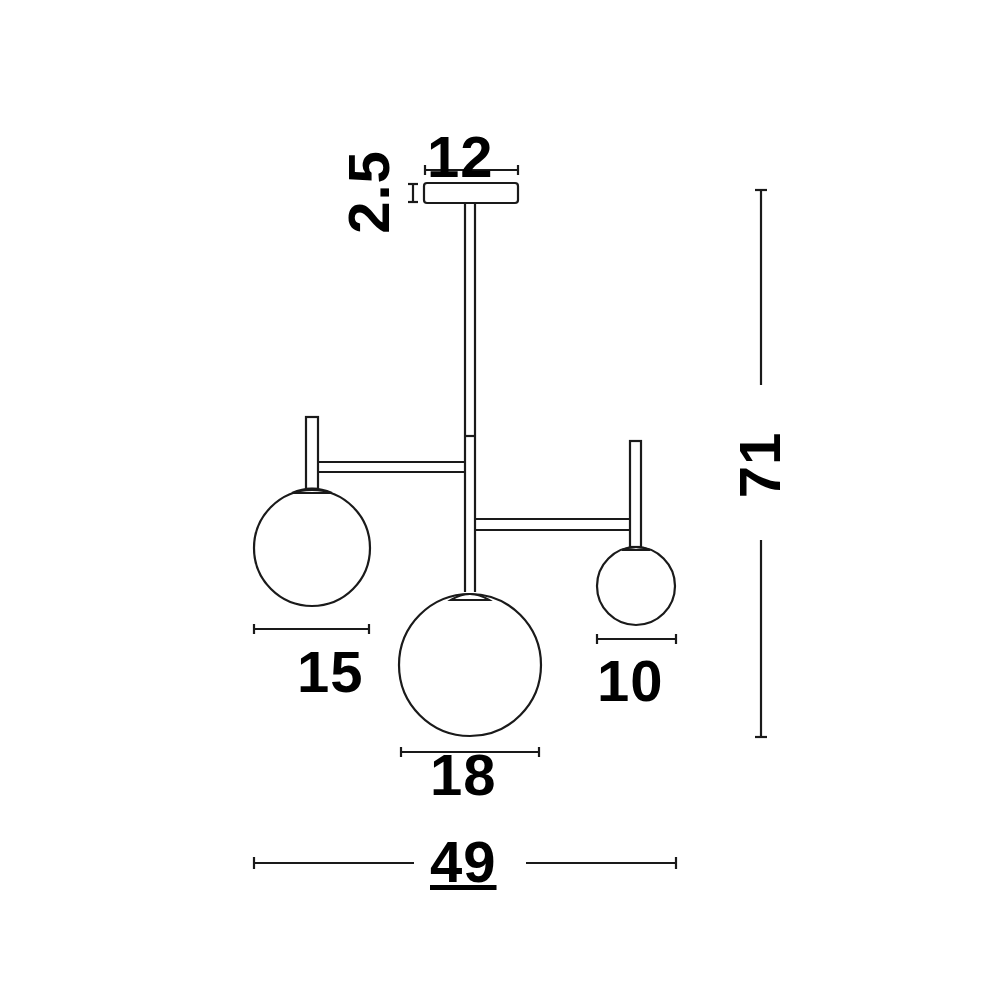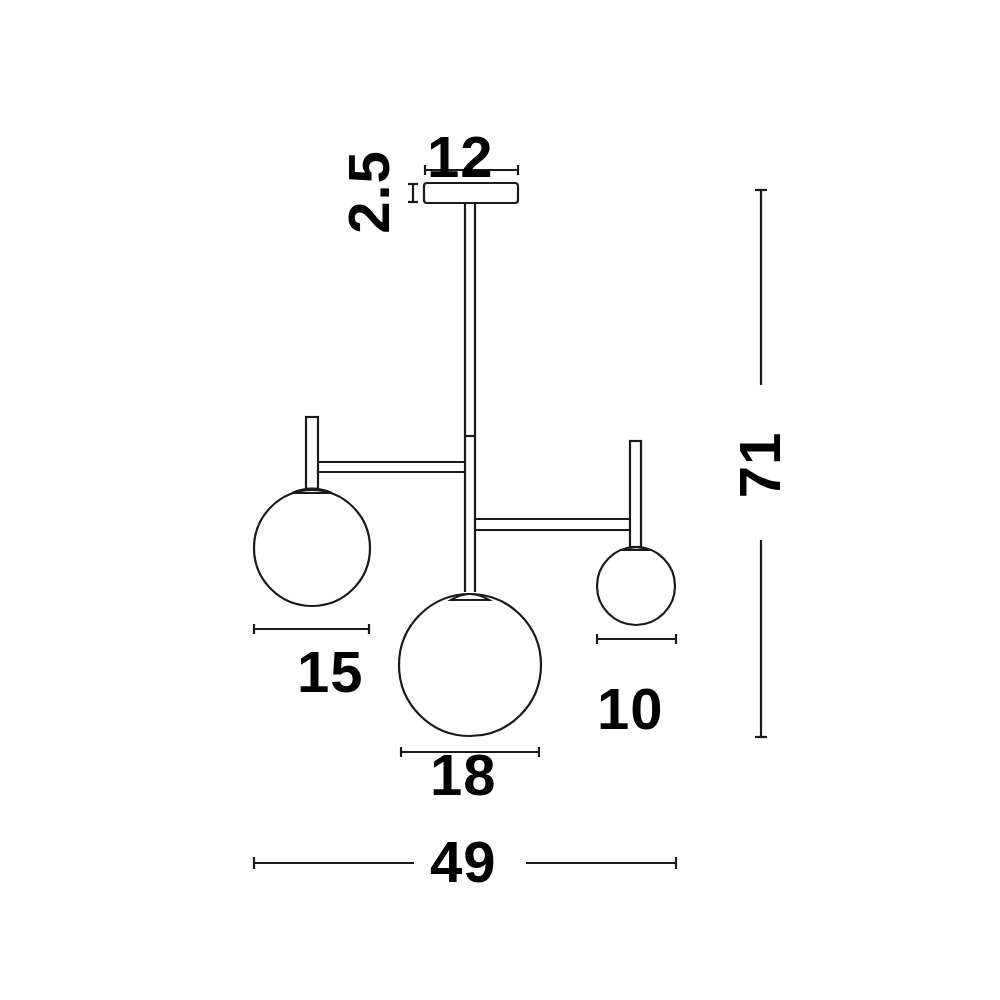--- a/index.html
+++ b/index.html
@@ -129,19 +129,19 @@
     </g>
   </g>
 </svg>
 
 <div class="dim-label" style="left:427px; top:104px;margin-top:24px;">12</div>
 
 <div class="dim-label rot" style="left:314px; top:163px; width:110px; text-align:center;">2.5</div>
 
 <div class="dim-label" style="left:273px; top:643px;margin-left:24px;">15</div>
 
-<div class="dim-label" style="left:597px; top:680px;">10</div>
+<div class="dim-label" style="left:597px; top:652px;">10</div>
 
 <div class="dim-label" style="left:430px; top:746px;">18</div>
 
-<div class="dim-label" style="left:430px; top:833px;">49</div>
+<div class="dim-label" style="left:430px; top:833px;text-decoration:underline;">49</div>
 
 <div class="dim-label rot" style="left:715px; top:436px; width:90px; text-align:center;">71</div>
 
 </body></html>

